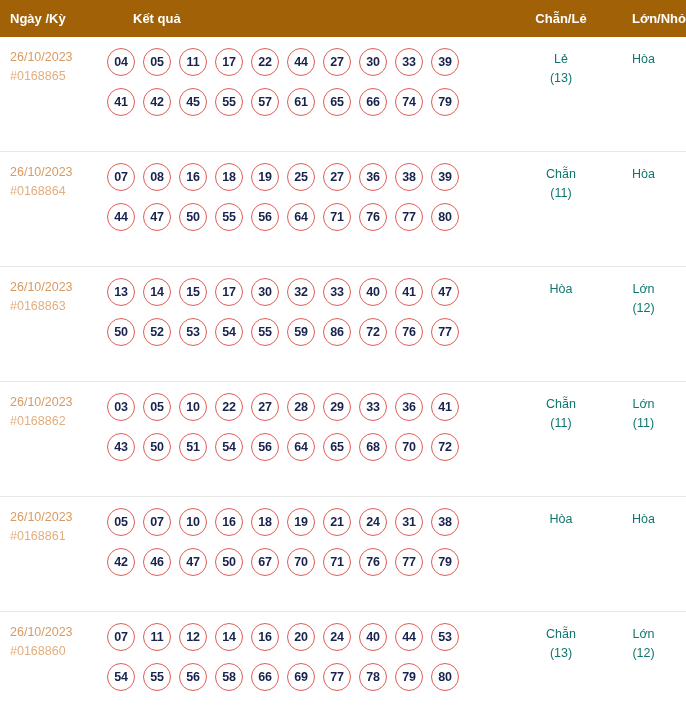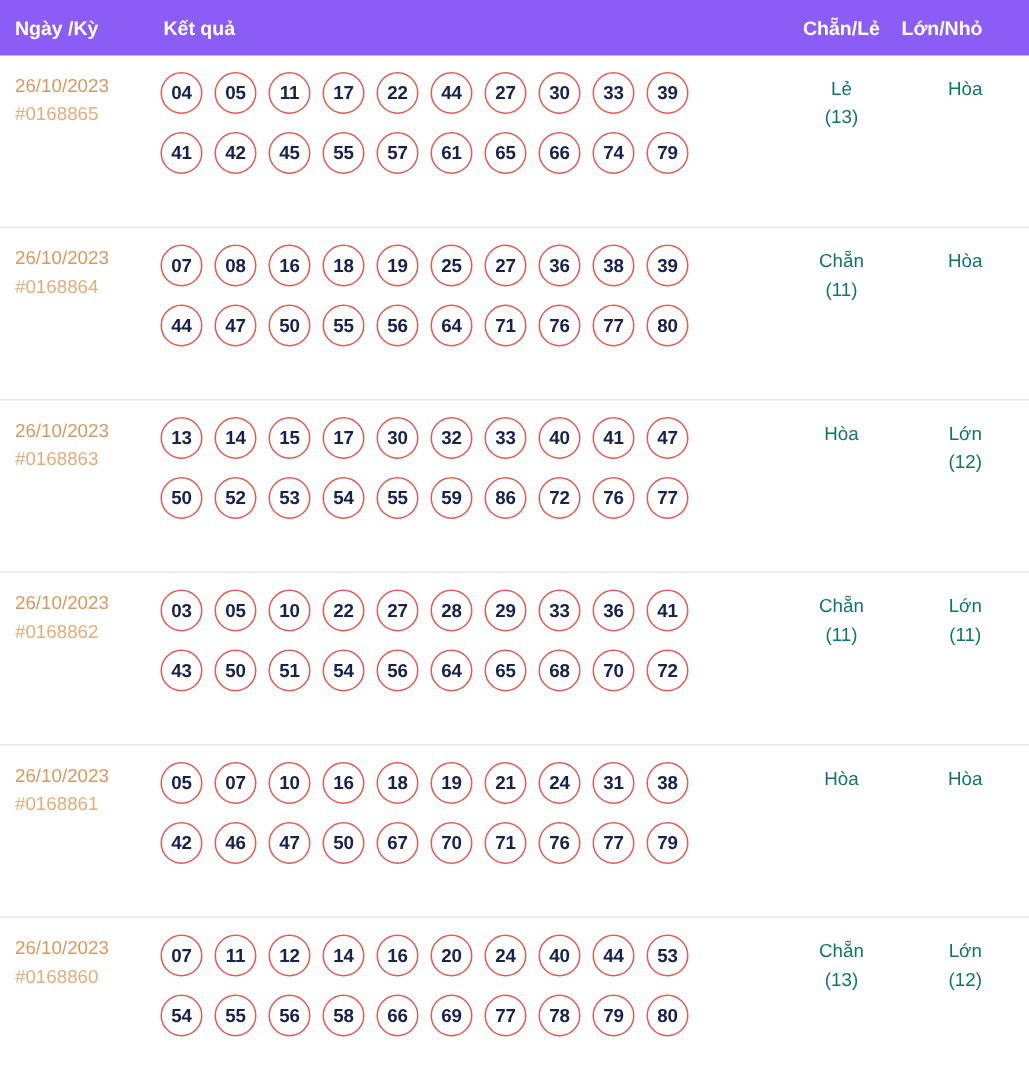--- a/index.html
+++ b/index.html
@@ -17,48 +17,49 @@
   .results-table {
     width: 686px;
     height: 726px;
     display: flex;
     flex-direction: column;
     box-sizing: border-box;
   }
 
   
   .table-header {
-    background: #8b5cf6;
+    background: #a16207;
     height: 37px;
     min-height: 37px;
     display: flex;
     align-items: center;
     color: #ffffff;
     font-size: 13px;
     font-weight: bold;
     box-sizing: border-box;
   }
   .th-date {
     width: 105px;
     padding-left: 10px;
     box-sizing: border-box;
   }
   .th-result {
     flex: 1;
     padding-left: 4px;
     box-sizing: border-box;
+    margin-left: 24px;
   }
   .th-parity {
     width: 80px;
     text-align: center;
     box-sizing: border-box;
   }
   .th-size {
     width: 85px;
-    text-align: left;
+    text-align: right;
     box-sizing: border-box;
   }
 
   
   .table-body {
     flex: 1;
     display: flex;
     flex-direction: column;
     border-radius: 10px;
   }

